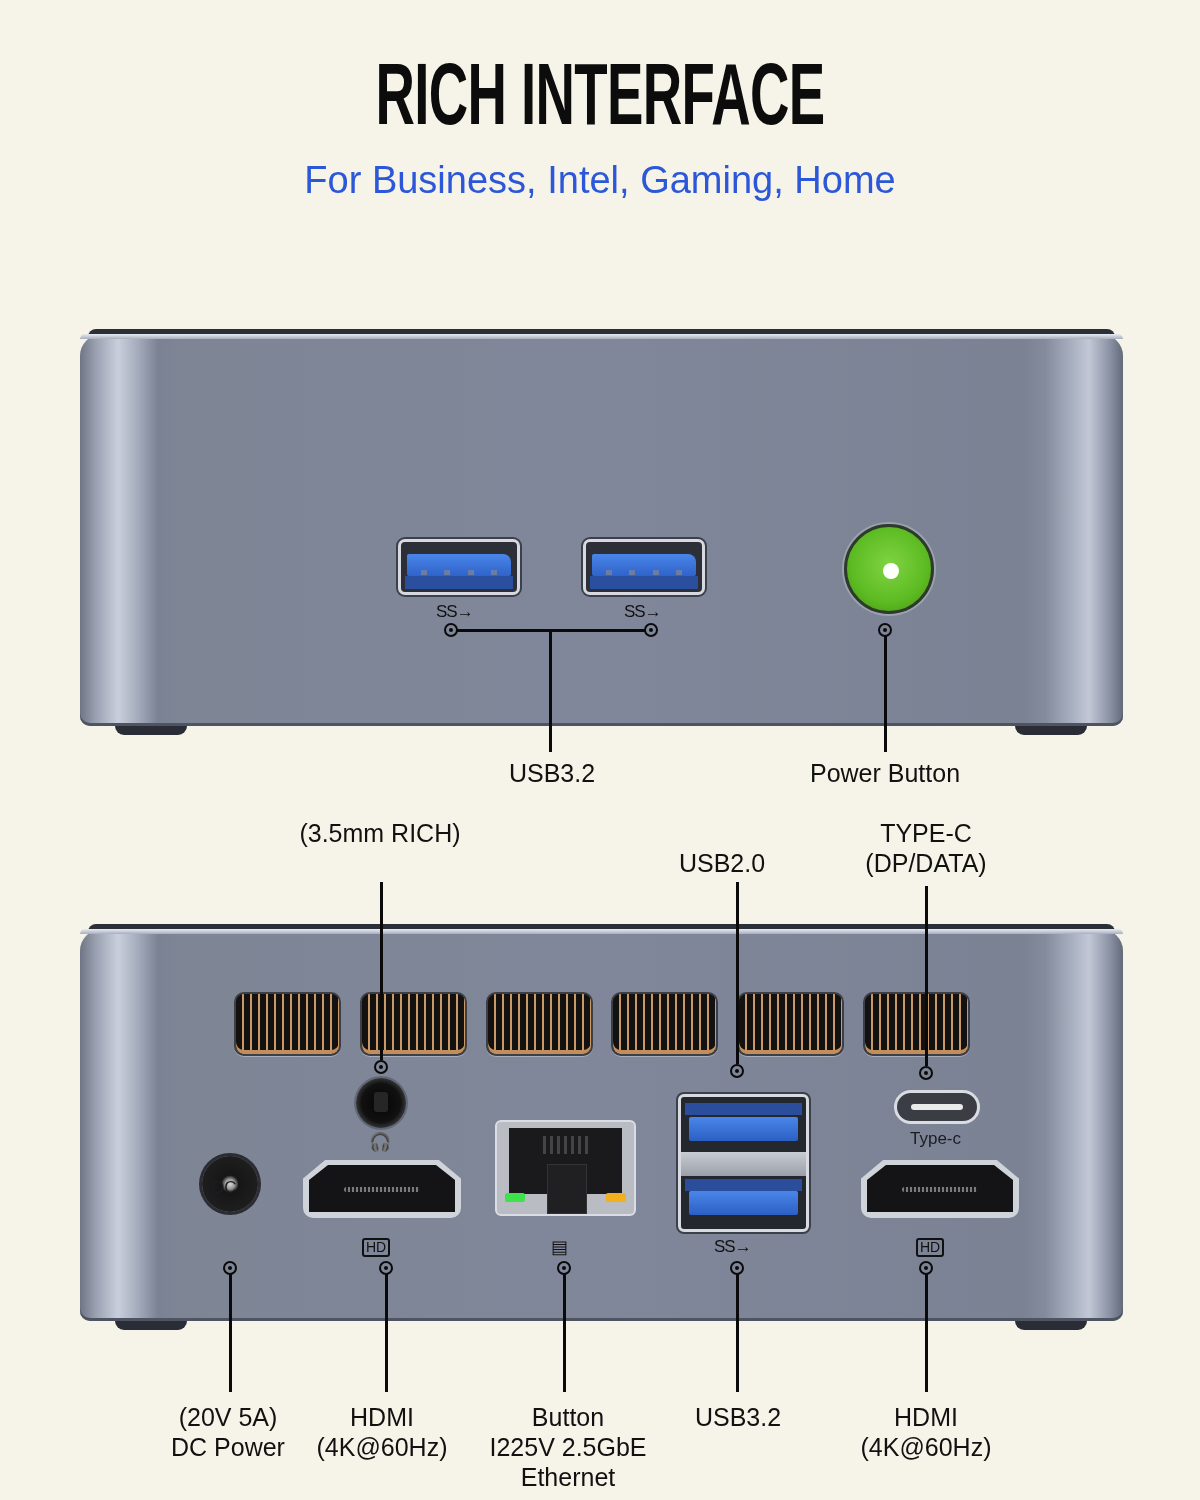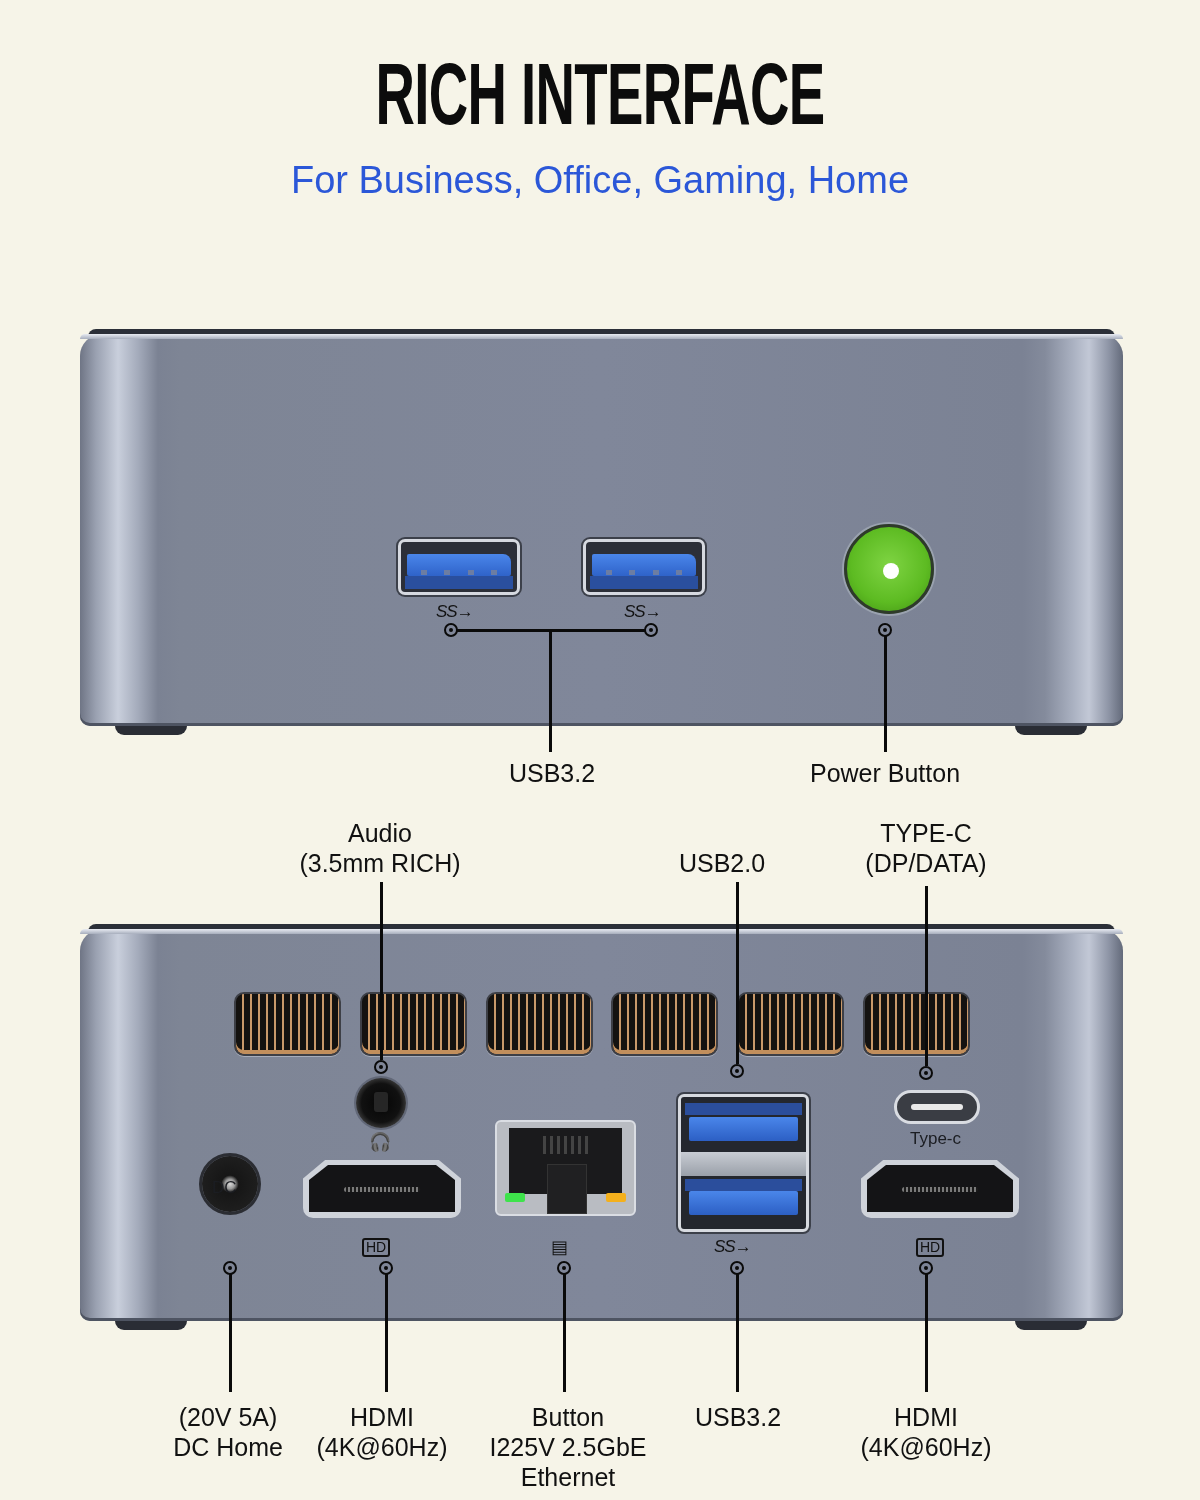--- a/index.html
+++ b/index.html
@@ -56,21 +56,21 @@
   }
   .usb-a .base {
     position: absolute; left: 4px; right: 4px; top: 34px; bottom: 3px;
     background: #2a4f9e;
   }
   .usb-a .pins { position: absolute; left: 20px; right: 20px; top: 28px; height: 5px;
     display: flex; justify-content: space-between; }
   .usb-a .pins i { width: 6px; height: 5px; background: #6c7da3; display: block; }
 
   .ss-logo {
-    position: absolute; font-style: italic; font-size: 17px; color: #111;
+    position: absolute; font-size: 17px; color: #111;
     font-family: "Liberation Sans", sans-serif; letter-spacing: -1px;
   }
 
   .power-btn {
     position: absolute; width: 90px; height: 90px; border-radius: 50%;
     background: radial-gradient(circle at 50% 45%, #7fd443 0%, #5dbb22 60%, #3f8f12 100%);
     border: 3px solid #2e3a2a; box-shadow: 0 0 0 2px #9aa2af;
   }
   .power-btn .dot {
     position: absolute; left: 36px; top: 36px; width: 16px; height: 16px; border-radius: 50%; background: #fff;
@@ -175,21 +175,21 @@
   .hd-badge {
     position: absolute; font-size: 14px; color: #111; border: 2px solid #111; border-radius: 3px;
     padding: 0 2px; line-height: 15px; font-family: "Liberation Sans", sans-serif;
   }
   .glyph { position: absolute; color: #111; font-size: 18px; line-height: 18px; }
 </style>
 </head>
 <body>
 
 <div class="title">RICH INTERFACE</div>
-<div class="subtitle">For Business, Office, Gaming, Home</div>
+<div class="subtitle">For Business, Intel, Gaming, Home</div>
 
 <div class="device device-front"></div>
 <div class="foot" style="left:115px; top:726px;"></div>
 <div class="foot" style="left:1015px; top:726px;"></div>
 
 <div class="usb-a" style="left:398px; top:539px;">
   <div class="tongue"></div>
     <div class="base"></div>
   <div class="pins">
       <i></i>
@@ -219,21 +219,20 @@
 <div class="pin-dot" style="left:644px; top:623px;"></div>
 <div class="line" style="left:456px; top:629px; width:190px; height:3px;"></div>
 <div class="line" style="left:549px; top:630px; width:3px; height:122px;"></div>
 <div class="pin-dot" style="left:878px; top:623px;"></div>
 <div class="line" style="left:884px; top:636px; width:3px; height:116px;"></div>
 
 <div class="label" style="left:470px; top:758px; width:164px;">USB3.2</div>
 <div class="label" style="left:775px; top:758px; width:220px;">Power Button</div>
 
 <div class="label" style="left:260px; top:818px; width:240px;">
-  <div>Audio</div>
   <div>(3.5mm RICH)</div>
 </div>
 <div class="label" style="left:652px; top:848px; width:140px;">USB2.0</div>
 <div class="label" style="left:824px; top:818px; width:204px;">
   <div>TYPE-C</div>
   <div>(DP/DATA)</div>
 </div>
 
 <div class="device device-rear"></div>
 <div class="foot" style="left:115px; top:1321px;"></div>
@@ -299,21 +298,21 @@
 <div class="line" style="left:385px; top:1274px; width:3px; height:118px;"></div>
 <div class="pin-dot" style="left:557px; top:1261px;"></div>
 <div class="line" style="left:563px; top:1274px; width:3px; height:118px;"></div>
 <div class="pin-dot" style="left:730px; top:1261px;"></div>
 <div class="line" style="left:736px; top:1274px; width:3px; height:118px;"></div>
 <div class="pin-dot" style="left:919px; top:1261px;"></div>
 <div class="line" style="left:925px; top:1274px; width:3px; height:118px;"></div>
 
 <div class="label" style="left:150px; top:1402px; width:156px;">
   <div>(20V 5A)</div>
-  <div>DC Home</div>
+  <div>DC Power</div>
 </div>
 <div class="label" style="left:304px; top:1402px; width:156px;">
   <div>HDMI</div>
   <div>(4K@60Hz)</div>
 </div>
 <div class="label" style="left:470px; top:1402px; width:196px;">
   <div>Button</div>
   <div>I225V 2.5GbE</div>
   <div>Ethernet</div>
 </div>

